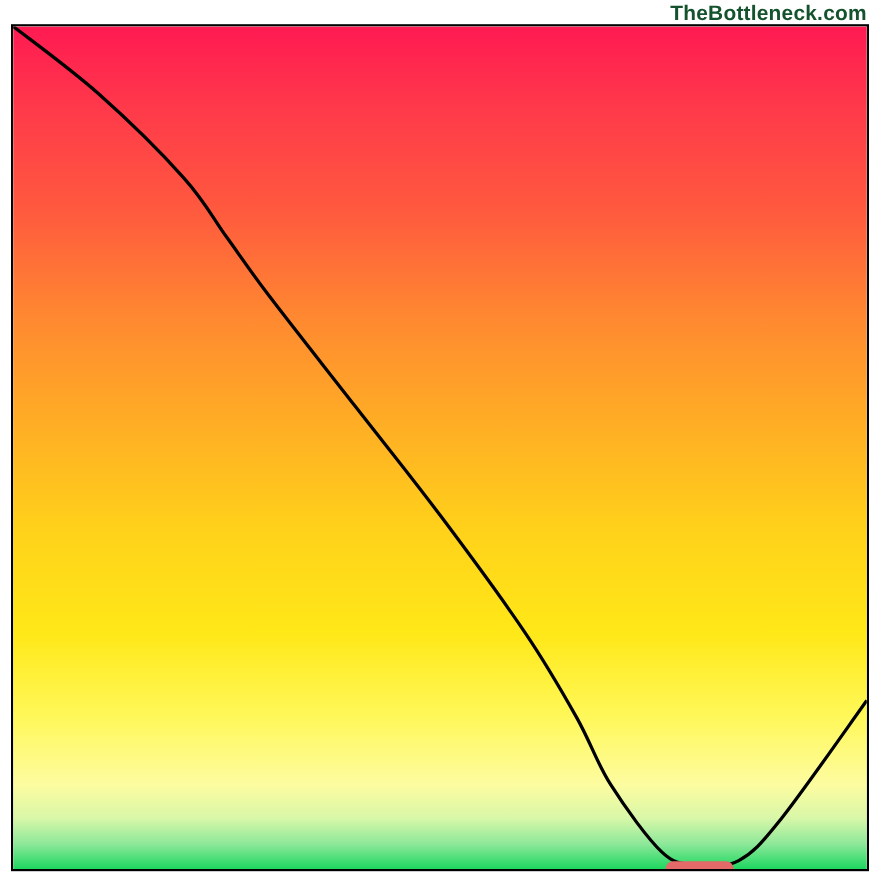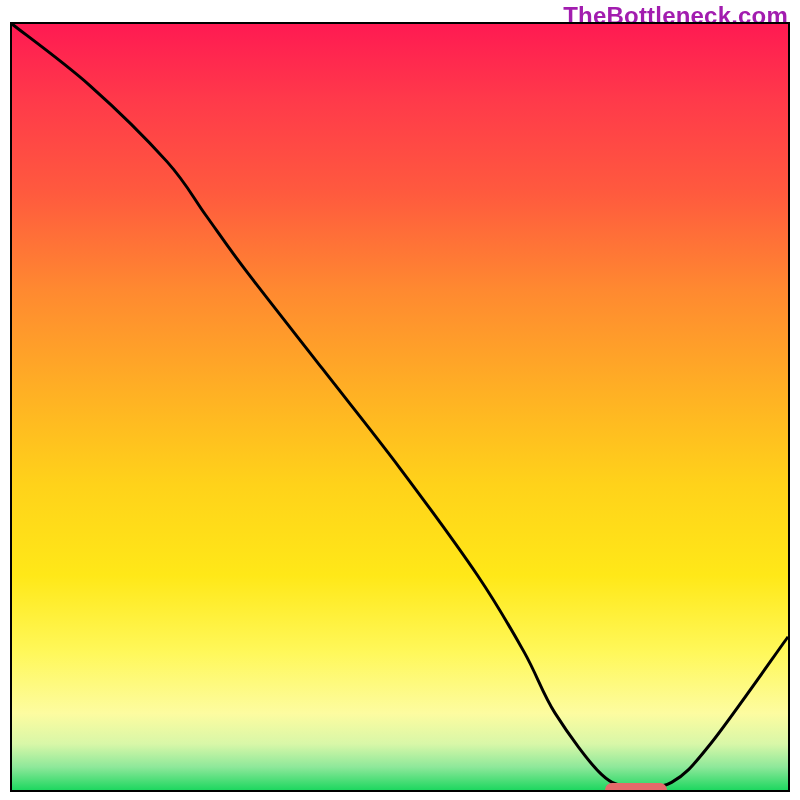--- a/index.html
+++ b/index.html
@@ -50,23 +50,23 @@
     position: absolute;
     width: 64px;
     height: 14px;
     background: #e46a6a;
     border-radius: 7px;
   }
   .watermark {
     position: absolute;
     top: 2px;
     right: 12px;
-    font-size: 24px;
+    font-size: 19px;
     font-weight: 600;
-    color: #a21caf;
+    color: #14532d;
     letter-spacing: 0.2px;
   }
 </style>
 </head>
 <body>
 
 <div class="watermark">TheBottleneck.com</div>
 
 <div class="frame">
 

